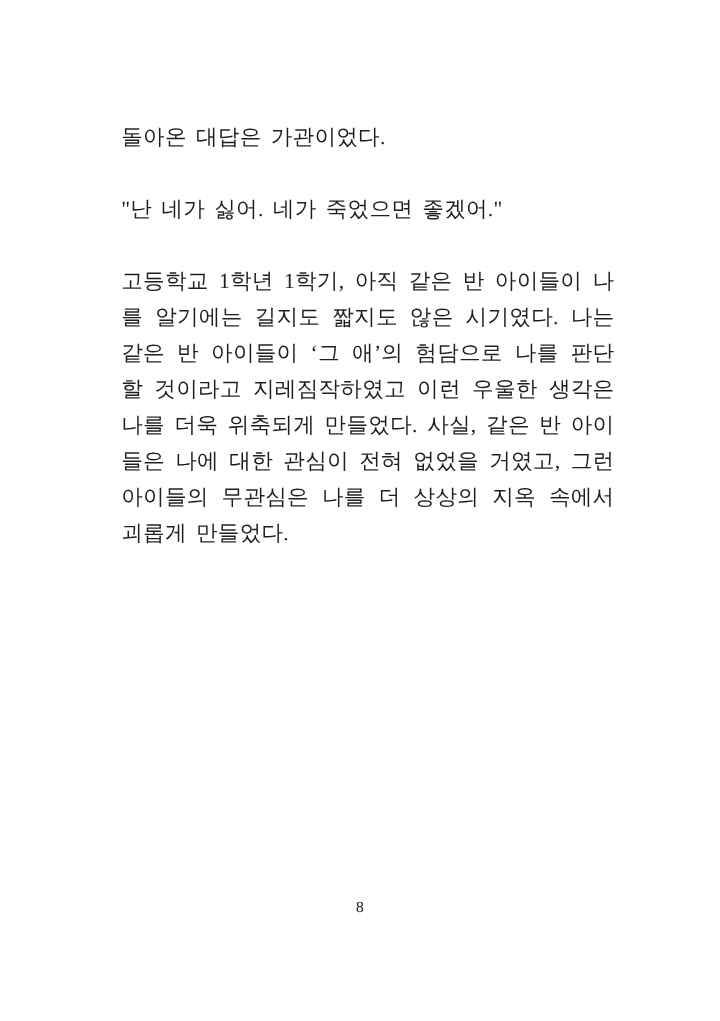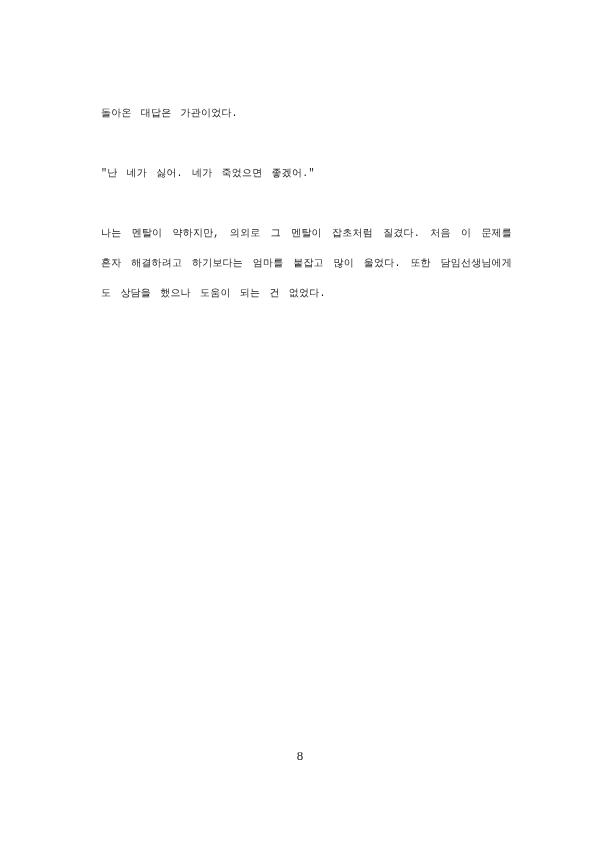--- a/index.html
+++ b/index.html
@@ -17,41 +17,40 @@
     overflow: hidden;
   }
   .content {
     position: absolute;
     left: 101px;
     top: 99px;
     width: 411px;
   }
   .paragraph {
     margin: 0 0 30px 0;
-    font-size: 10px;
+    font-size: 18px;
     line-height: 30px;
     text-align: justify;
     word-spacing: 3px;
     letter-spacing: 0.2px;
-    font-family: Liberation Mono, monospace;
   }
   .page-number {
     position: absolute;
     top: 746px;
     left: 0;
     width: 100%;
     text-align: center;
     font-size: 13px;
     line-height: 20px;
     color: #1e1e1e;
   }
 </style>
 </head>
 <body>
 
 <div class="page">
   <div class="content">
       <p class="paragraph">돌아온 대답은 가관이었다.</p>
       <p class="paragraph">"난 네가 싫어. 네가 죽었으면 좋겠어."</p>
-      <p class="paragraph">나는 멘탈이 약하지만, 의외로 그 멘탈이 잡초처럼 질겼다. 처음 이 문제를 혼자 해결하려고 하기보다는 엄마를 붙잡고 많이 울었다. 또한 담임선생님에게도 상담을 했으나 도움이 되는 건 없었다.</p>
+      <p class="paragraph">고등학교 1학년 1학기, 아직 같은 반 아이들이 나를 알기에는 길지도 짧지도 않은 시기였다. 나는 같은 반 아이들이 ‘그 애’의 험담으로 나를 판단할 것이라고 지레짐작하였고 이런 우울한 생각은 나를 더욱 위축되게 만들었다. 사실, 같은 반 아이들은 나에 대한 관심이 전혀 없었을 거였고, 그런 아이들의 무관심은 나를 더 상상의 지옥 속에서 괴롭게 만들었다.</p>
     </div>
   <div class="page-number">8</div>
 </div>
 
 </body></html>

